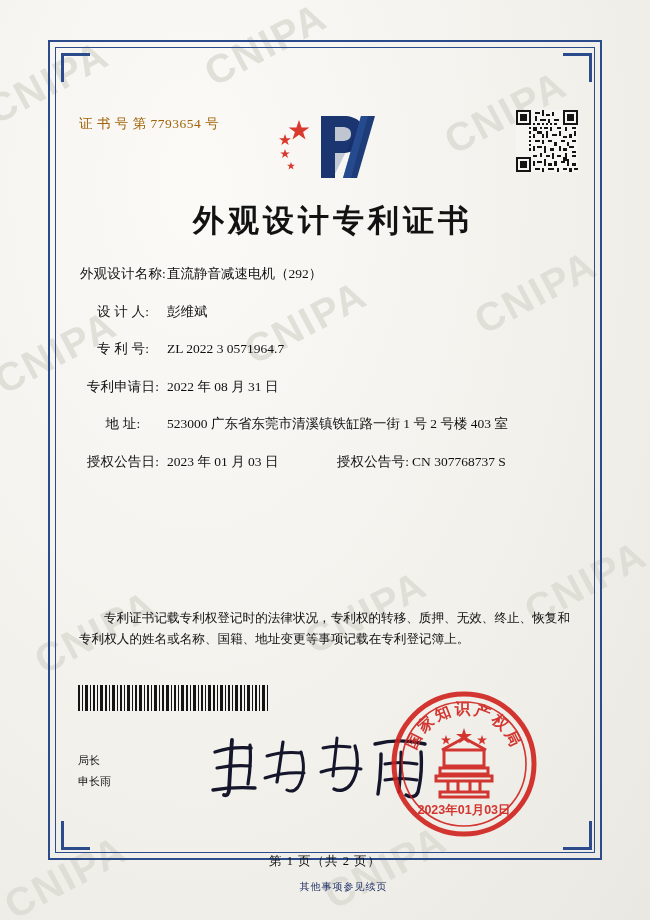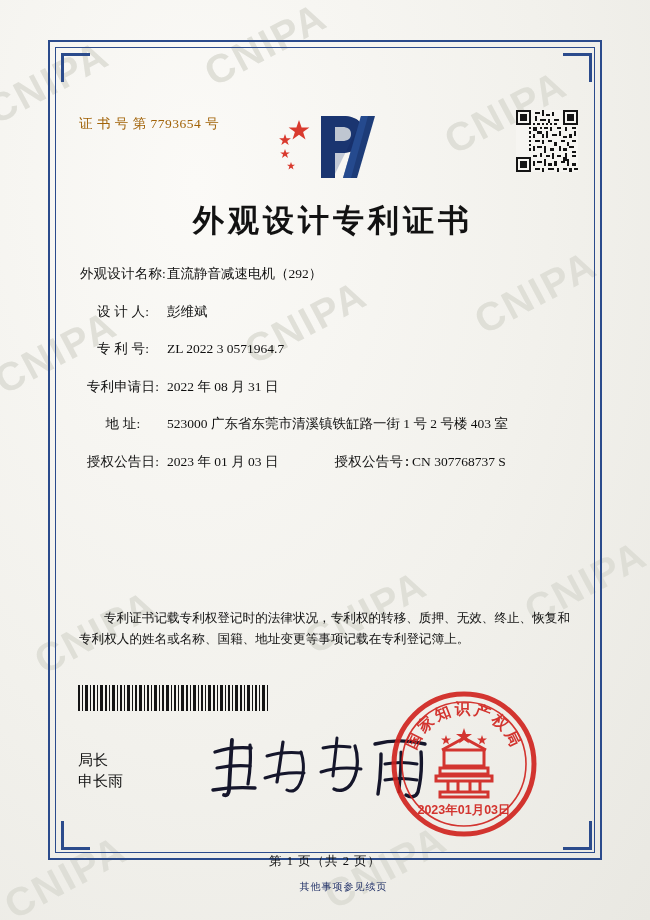--- a/index.html
+++ b/index.html
@@ -151,21 +151,21 @@
     text-align: center;
   }
   .fvalue {
     display: inline-block;
   }
   .field-inline2 {
     position: absolute;
     left: 255px;
     top: 0;
   }
-  .field-inline2 .flabel { width: 78px; font-family: Liberation Mono, monospace; }
+  .field-inline2 .flabel { width: 78px; }
 
   .para {
     position: absolute;
     left: 9px;
     right: 10px;
     font-size: 12.6px;
     line-height: 21px;
     color: #111;
     text-align: justify;
   }
@@ -179,21 +179,21 @@
     left: 8px;
     top: 625px;
     width: 190px;
     height: 26px;
   }
   
   .sig-label {
     position: absolute;
     left: 8px;
     top: 690px;
-    font-size: 15px;
+    font-size: 11px;
     line-height: 21px;
     color: #111;
   }
   .signature {
     position: absolute;
     left: 135px;
     top: 672px;
     width: 230px;
     height: 70px;
   }

